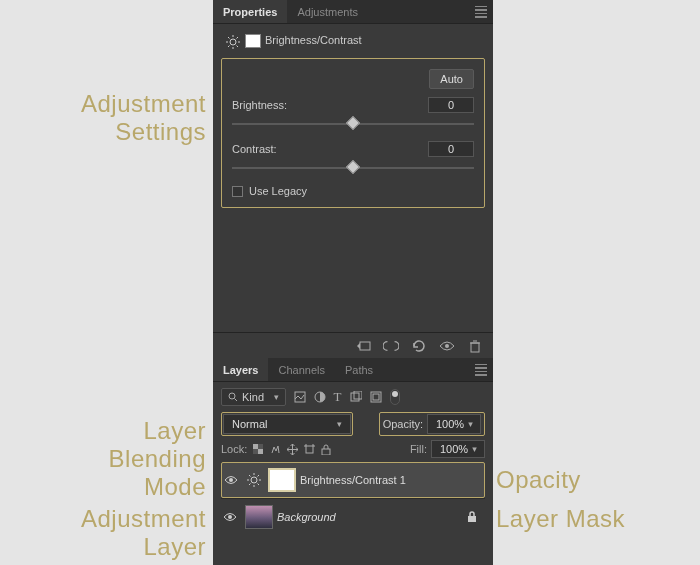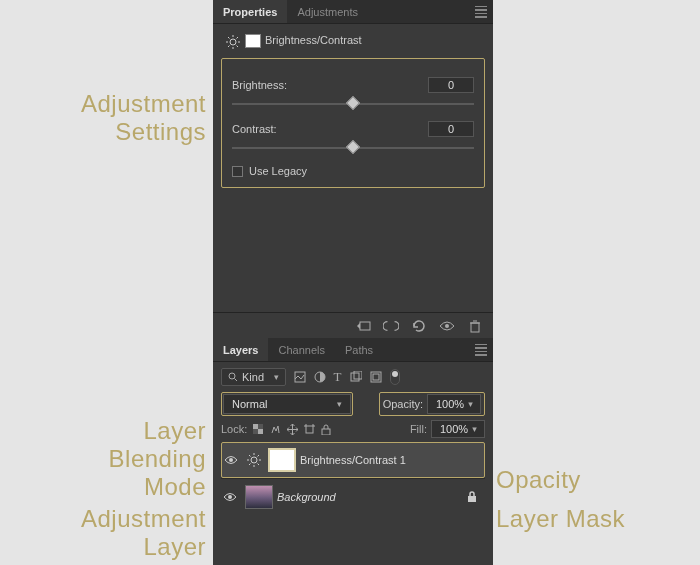--- a/index.html
+++ b/index.html
@@ -188,20 +188,23 @@
                 <line x1="3" y1="13" x2="4.5" y2="11.5"></line>
                 <line x1="11.5" y1="4.5" x2="13" y2="3"></line>
               </g>
             </svg>
         </span>
         <span class="mask-thumb"></span>
         <span class="adj-name">Brightness/Contrast</span>
       </div>
 
       <div class="settings-box">
+        <div class="row">
+          <button class="btn right">Auto</button>
+        </div>
 
         <div class="row" style="margin-top:8px;">
           <span class="lbl">Brightness:</span>
           <span class="numbox right">0</span>
         </div>
         <div class="slider">
           <div class="slider-track"></div>
           <div class="slider-thumb" style="left:50%;"></div>
         </div>
 

